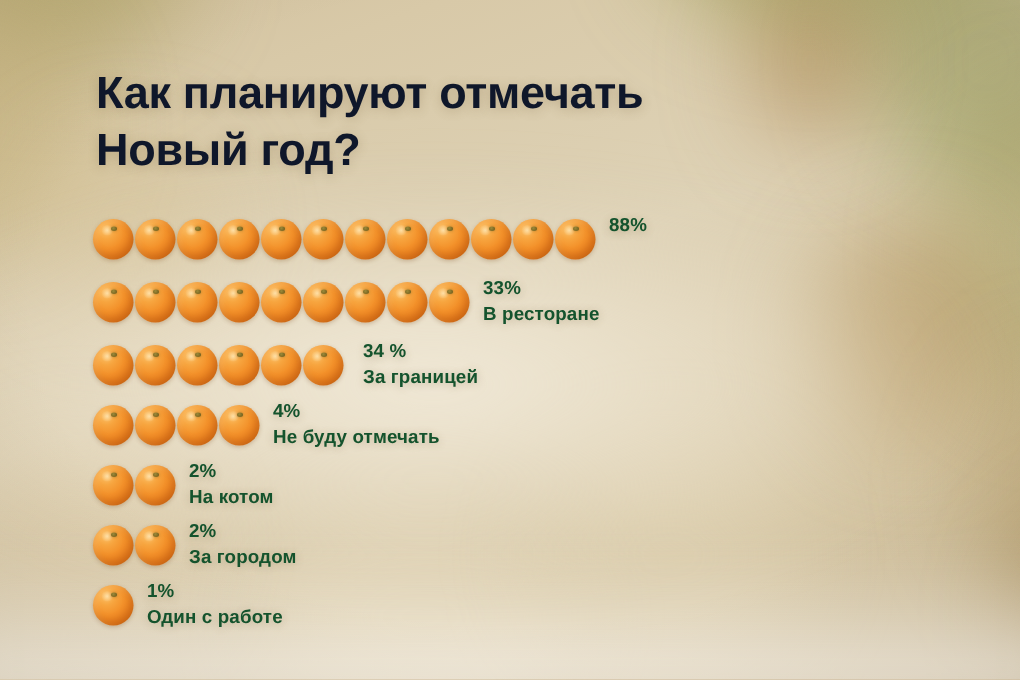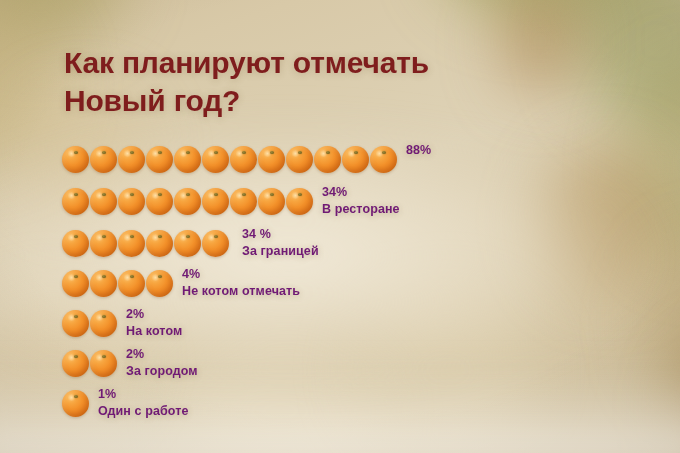--- a/index.html
+++ b/index.html
@@ -28,21 +28,21 @@
     filter:blur(18px);
   }
   .bg-vig{
     position:absolute;inset:0;
     background:radial-gradient(ellipse 85% 85% at 50% 45%, rgba(0,0,0,0) 55%, rgba(90,70,40,.14) 100%);
   }
 
   
   .title{
     position:absolute;left:64px;top:44px;width:470px;
-    color:#7f1d1d;font-size:30px;font-weight:700;line-height:1.27;
+    color:#0f172a;font-size:30px;font-weight:700;line-height:1.27;
     letter-spacing:-.2px;white-space:pre-line;
     text-shadow:0 1px 7px rgba(120,95,55,.30);
   }
 
   
   .rows{position:absolute;left:62px;top:146px;}
   .row{position:relative;height:40px;}
   .icons{position:absolute;left:0;top:0;height:30px;white-space:nowrap;}
   .tang{
     display:inline-block;position:relative;
@@ -57,21 +57,21 @@
     width:4px;height:3px;border-radius:50%;
     background:radial-gradient(circle at 40% 35%, #9c8a3a 0%, #7d6a24 60%, #5e4f18 100%);
     box-shadow:0 0 2px rgba(110,90,30,.55);
   }
   .tang::before{ 
     content:"";position:absolute;left:20%;top:16%;
     width:9px;height:7px;border-radius:50%;
     background:radial-gradient(circle, rgba(255,235,190,.72) 0%, rgba(255,225,170,0) 70%);
   }
 
-  .labels{position:absolute;top:-4px;color:#701a75;white-space:nowrap;
+  .labels{position:absolute;top:-4px;color:#14532d;white-space:nowrap;
           text-shadow:0 1px 6px rgba(120,95,55,.32);}
   .pct{font-size:12.5px;font-weight:700;line-height:1.32;letter-spacing:.1px;}
   .cat{font-size:12.5px;font-weight:700;line-height:1.32;letter-spacing:.1px;}
 </style>
 </head>
 <body>
 
 <div id="stage">
 
   <div class="bg-base">
@@ -99,36 +99,36 @@
   <div class="rows">
       <div class="row" style="height: 42px;">
         <div class="icons"><span class="tang"></span><span class="tang"></span><span class="tang"></span><span class="tang"></span><span class="tang"></span><span class="tang"></span><span class="tang"></span><span class="tang"></span><span class="tang"></span><span class="tang"></span><span class="tang"></span><span class="tang"></span></div>
         <div class="labels" style="left: 344px;">
           <div class="pct">88%</div>
         </div>
       </div>
       <div class="row" style="height: 42px;">
         <div class="icons"><span class="tang"></span><span class="tang"></span><span class="tang"></span><span class="tang"></span><span class="tang"></span><span class="tang"></span><span class="tang"></span><span class="tang"></span><span class="tang"></span></div>
         <div class="labels" style="left: 260px;">
-          <div class="pct">34%</div>
+          <div class="pct">33%</div>
           <div class="cat">В ресторане</div>
         </div>
       </div>
       <div class="row" style="height: 40px;">
         <div class="icons"><span class="tang"></span><span class="tang"></span><span class="tang"></span><span class="tang"></span><span class="tang"></span><span class="tang"></span></div>
         <div class="labels" style="left: 180px;">
           <div class="pct">34 %</div>
           <div class="cat">За границей</div>
         </div>
       </div>
       <div class="row" style="height: 40px;">
         <div class="icons"><span class="tang"></span><span class="tang"></span><span class="tang"></span><span class="tang"></span></div>
         <div class="labels" style="left: 120px;">
           <div class="pct">4%</div>
-          <div class="cat">Не котом отмечать</div>
+          <div class="cat">Не буду отмечать</div>
         </div>
       </div>
       <div class="row" style="height: 40px;">
         <div class="icons"><span class="tang"></span><span class="tang"></span></div>
         <div class="labels" style="left: 64px;">
           <div class="pct">2%</div>
           <div class="cat">На котом</div>
         </div>
       </div>
       <div class="row" style="height: 40px;">

